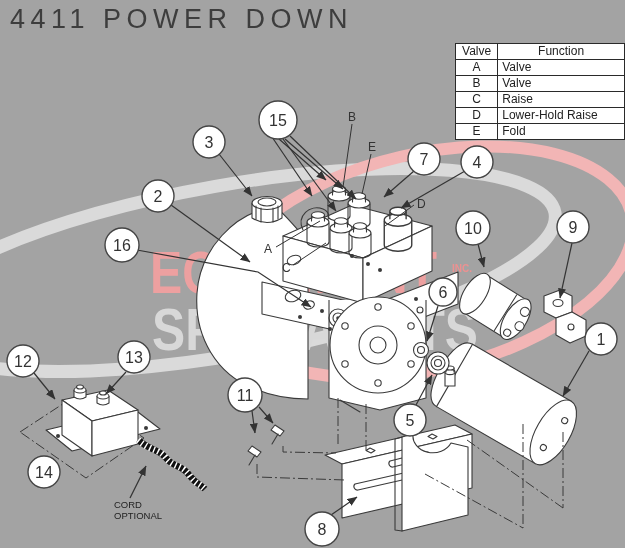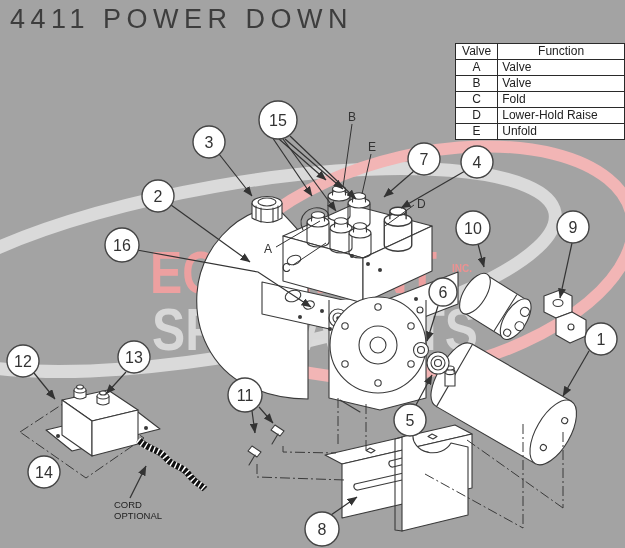--- a/index.html
+++ b/index.html
@@ -43,29 +43,29 @@
       <tr>
         <td class="vcol">A</td>
         <td class="fcol">Valve</td>
       </tr>
       <tr>
         <td class="vcol">B</td>
         <td class="fcol">Valve</td>
       </tr>
       <tr>
         <td class="vcol">C</td>
-        <td class="fcol">Fold</td>
+        <td class="fcol">Raise</td>
       </tr>
       <tr>
         <td class="vcol">D</td>
         <td class="fcol">Lower-Hold Raise</td>
       </tr>
       <tr>
         <td class="vcol">E</td>
-        <td class="fcol">Unfold</td>
+        <td class="fcol">Fold</td>
       </tr>
     </tbody>
   </table>
 
   <svg width="625" height="548" viewBox="0 0 625 548">
     <defs>
       <marker id="arw" viewBox="0 0 10 8" refX="9.5" refY="4" markerWidth="10" markerHeight="8" orient="auto" markerUnits="userSpaceOnUse">
         <path d="M0,0 L10,4 L0,8 Z" fill="#333"></path>
       </marker>
       <g id="coil">

